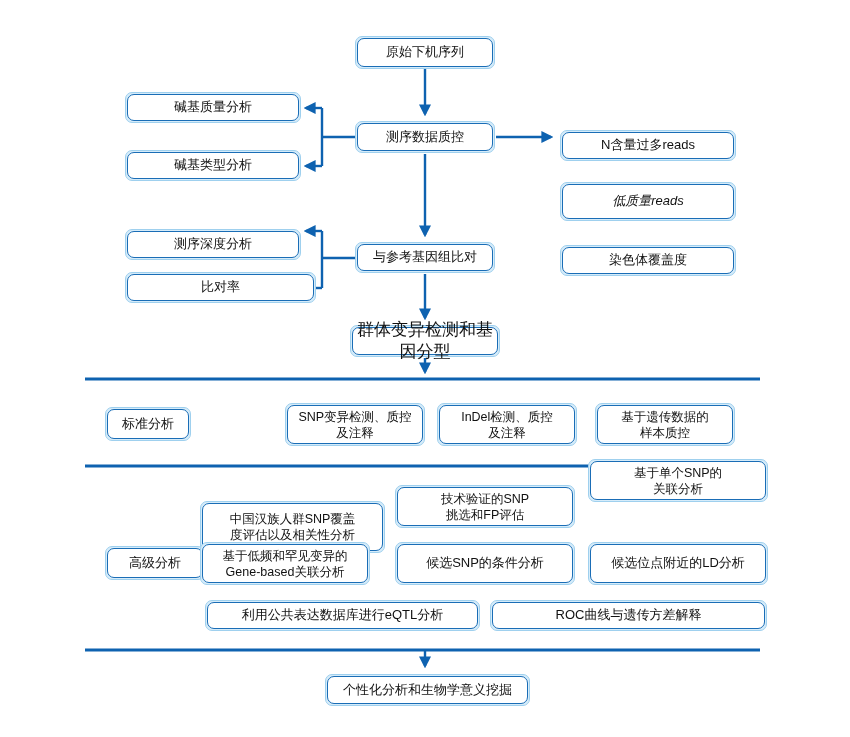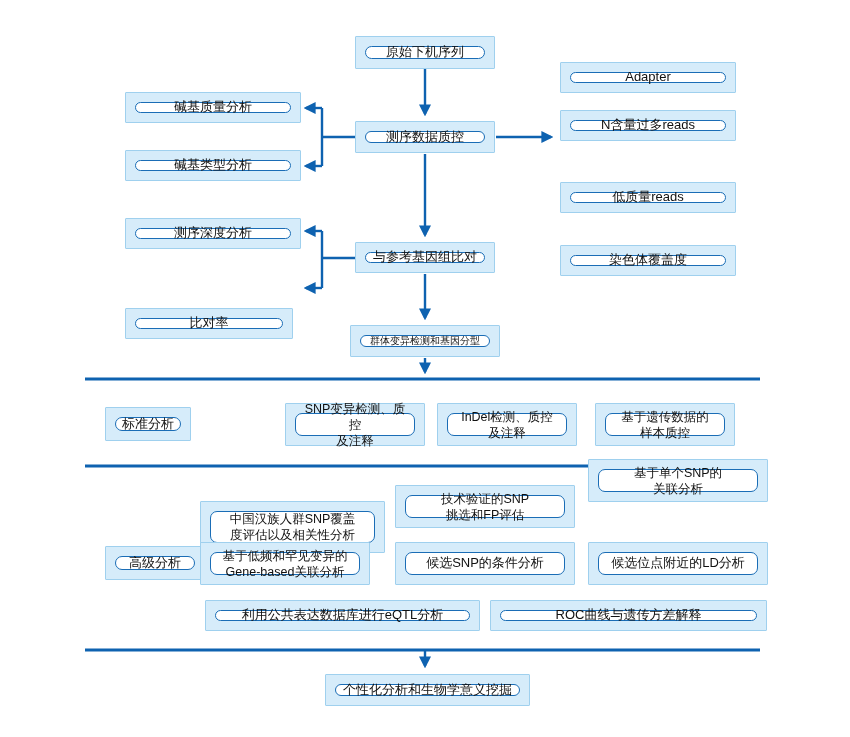--- a/index.html
+++ b/index.html
@@ -3,22 +3,22 @@
 <meta charset="utf-8">
 <style>
   html,body{margin:0;padding:0;background:#fff;}
   #canvas{
     position:relative;width:850px;height:737px;background:#fff;overflow:hidden;
     font-family:"Liberation Sans","DejaVu Sans",sans-serif;
   }
   #connectors{position:absolute;left:0;top:0;}
   .node{
     position:absolute;box-sizing:border-box;
-    border:1.5px solid #9fd0ee;border-radius:1px;
-    background:#d6ecfa;padding:9px;
+    border:1.5px solid #9fd0ee;border-radius:7px;
+    background:#d6ecfa;padding:1px;
   }
   .node .inner{
     box-sizing:border-box;width:100%;height:100%;
     border:1.8px solid #1a6db6;border-radius:7px;background:#fff;
     display:flex;align-items:center;justify-content:center;
     text-align:center;color:#111;font-size:13px;line-height:1.28;
     white-space:pre-line;padding:1px 4px;
   }
   .node.two .inner{font-size:12.5px;}
 </style>
@@ -52,52 +52,49 @@
     <g stroke="#0e62b0" stroke-width="3" fill="none">
       <path d="M85,379 L760,379"></path>
       <path d="M85,466 L760,466"></path>
       <path d="M85,650 L760,650"></path>
     </g>
   </svg>
 
   <div class="node" style="left:355px;top:36px;width:140px;height:33px;">
     <div class="inner">原始下机序列</div>
   </div>
-  <div class="node" style="left:560px;top:62px;width:176px;height:31px;">
-    <div class="inner">Adapter</div>
-  </div>
   <div class="node" style="left:355px;top:121px;width:140px;height:32px;">
     <div class="inner">测序数据质控</div>
   </div>
-  <div class="node" style="left:560px;top:110px;width:176px;height:31px;">
+  <div class="node" style="left:560px;top:130px;width:176px;height:31px;">
     <div class="inner">N含量过多reads</div>
   </div>
   <div class="node" style="left:125px;top:92px;width:176px;height:31px;">
     <div class="inner">碱基质量分析</div>
   </div>
   <div class="node" style="left:125px;top:150px;width:176px;height:31px;">
     <div class="inner">碱基类型分析</div>
   </div>
-  <div class="node" style="left:560px;top:182px;width:176px;height:31px;">
+  <div class="node" style="left:560px;top:182px;width:176px;height:39px;font-style:italic;">
     <div class="inner">低质量reads</div>
   </div>
-  <div class="node" style="left:125px;top:218px;width:176px;height:31px;">
+  <div class="node" style="left:125px;top:229px;width:176px;height:31px;">
     <div class="inner">测序深度分析</div>
   </div>
   <div class="node" style="left:560px;top:245px;width:176px;height:31px;">
     <div class="inner">染色体覆盖度</div>
   </div>
-  <div class="node" style="left:125px;top:272px;width:168px;height:31px;margin-top:36px;">
+  <div class="node" style="left:125px;top:272px;width:191px;height:31px;">
     <div class="inner">比对率</div>
   </div>
   <div class="node" style="left:355px;top:242px;width:140px;height:31px;">
     <div class="inner">与参考基因组比对</div>
   </div>
   <div class="node" style="left:350px;top:325px;width:150px;height:32px;">
-    <div class="inner" style="font-size:10px;">群体变异检测和基因分型</div>
+    <div class="inner" style="font-size:17px;">群体变异检测和基因分型</div>
   </div>
 
   <div class="node" style="left:105px;top:407px;width:86px;height:34px;">
     <div class="inner">标准分析</div>
   </div>
   <div class="node two" style="left:285px;top:403px;width:140px;height:43px;">
     <div class="inner">SNP变异检测、质控
 及注释</div>
   </div>
   <div class="node two" style="left:437px;top:403px;width:140px;height:43px;">

